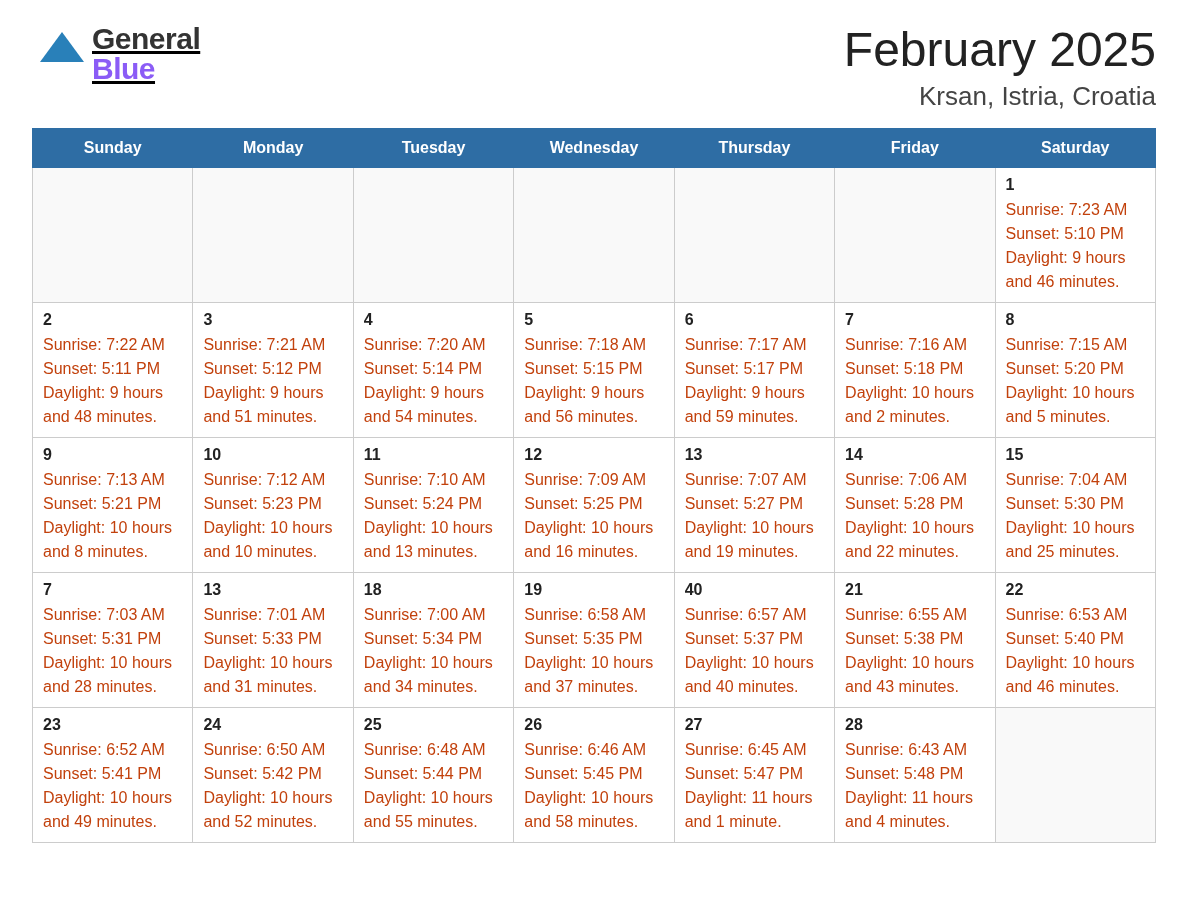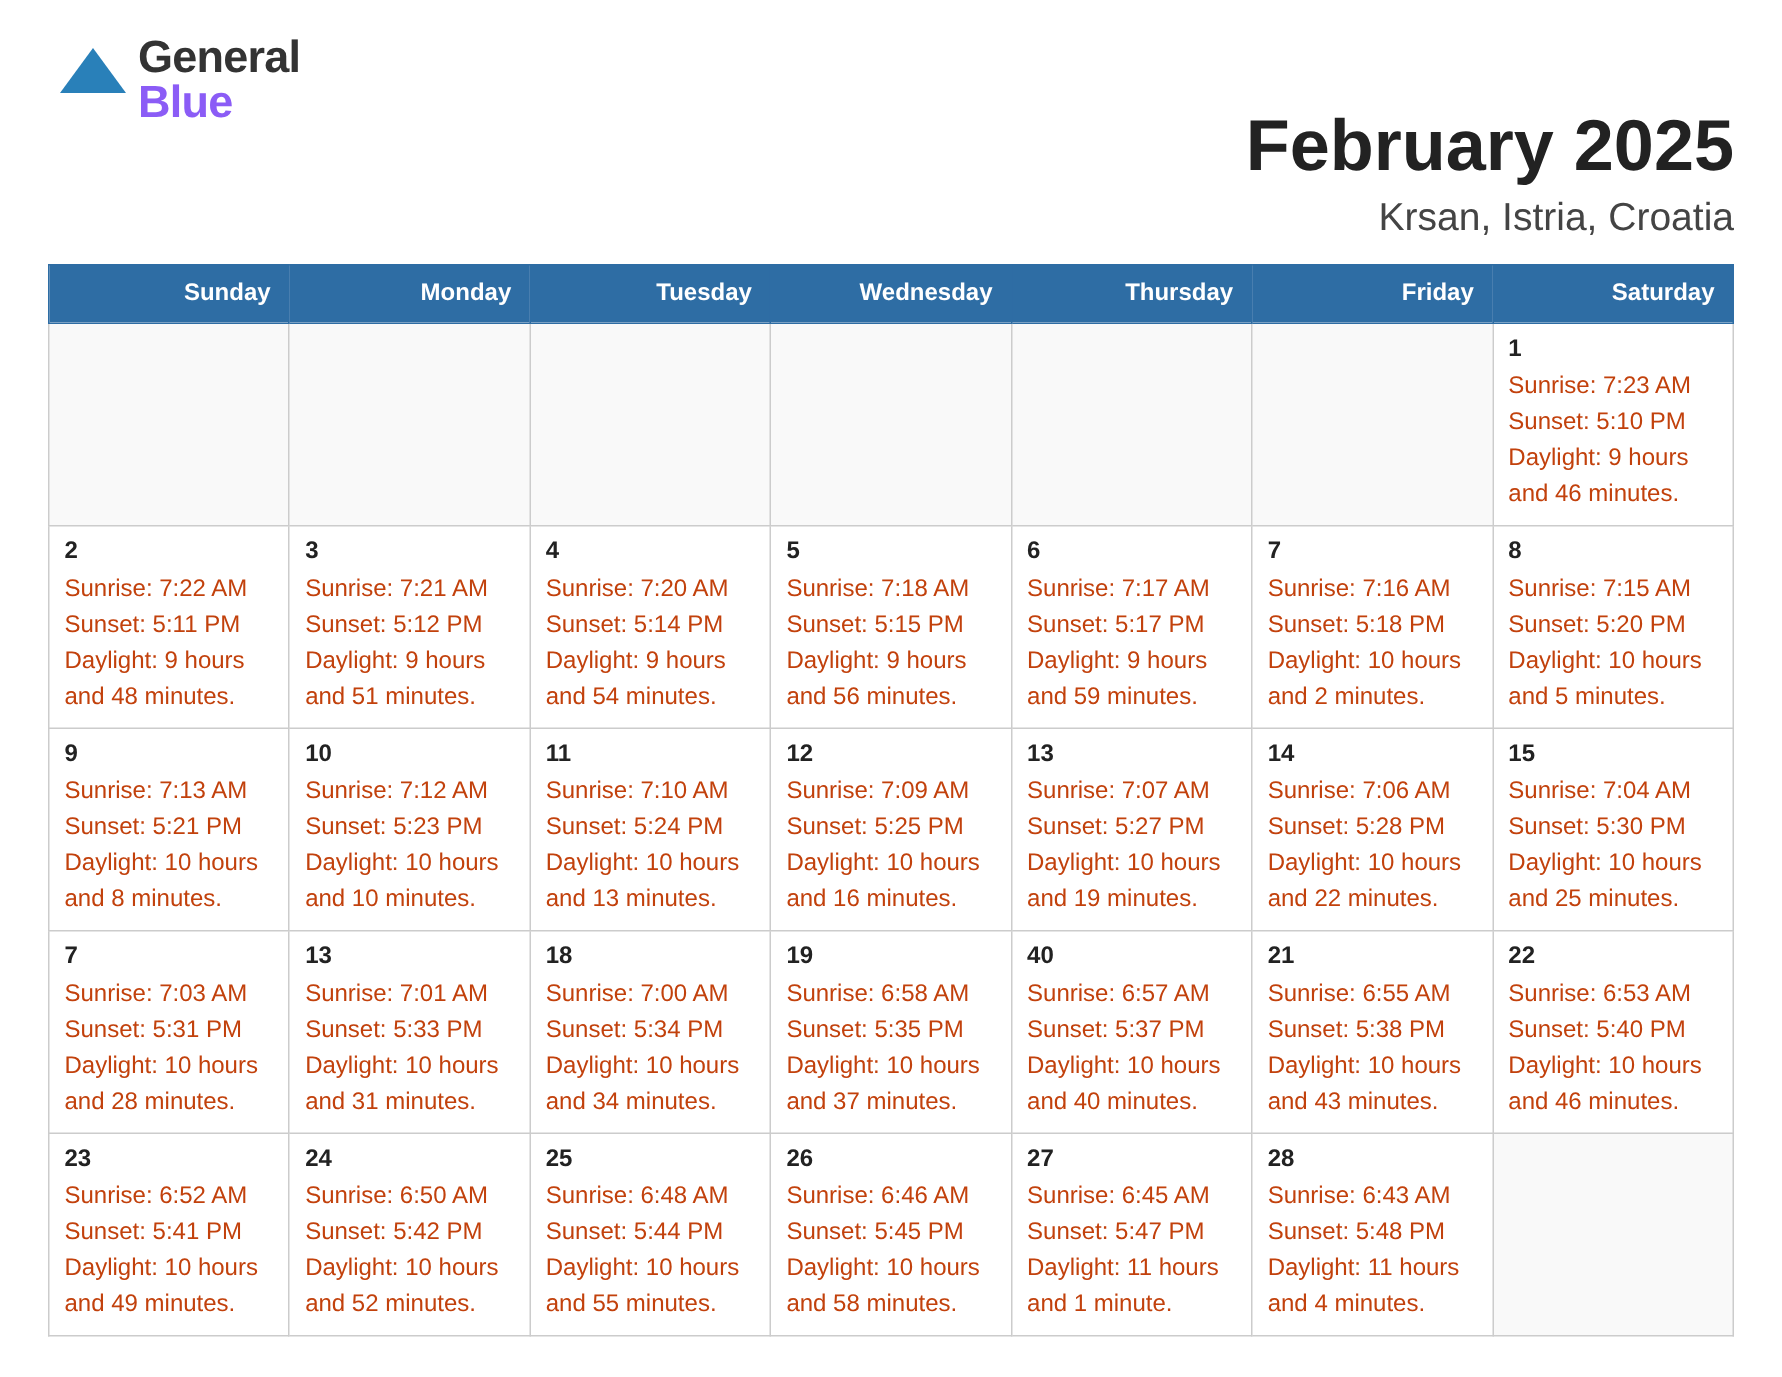--- a/index.html
+++ b/index.html
@@ -14,42 +14,41 @@
       display: flex;
       justify-content: space-between;
       align-items: flex-start;
       margin-bottom: 16px;
     }
     .title-block {
       text-align: right;
     }
     .title-main {
       font-size: 48px;
-      font-weight: bold;
+      font-weight: normal;
       color: #222;
       line-height: 1.1;
-      margin-top: 48px;
     }
     .title-sub {
       font-size: 26px;
       color: #444;
       margin-top: 4px;
     }
     .calendar {
       width: 100%;
       border-collapse: collapse;
       border: 1px solid #bbb;
     }
     .calendar th {
       background-color: #2e6da4;
       color: #fff;
       font-size: 16px;
       font-weight: bold;
       padding: 10px 12px;
-      text-align: right;
+      text-align: center;
       border: 1px solid #2e6da4;
     }
     .calendar td {
       vertical-align: top;
       padding: 8px 10px;
       border: 1px solid #ccc;
       width: calc(100% / 7);
       min-height: 110px;
       font-size: 12.5px;
       color: #333;
@@ -76,20 +75,21 @@
       gap: 0px;
     }
     .logo-svg {
       width: 60px;
       height: 60px;
     }
     .logo-texts {
       display: flex;
       flex-direction: column;
       line-height: 1;
+      text-decoration: underline;
     }
     .logo-top {
       font-size: 30px;
       font-weight: bold;
       color: #333;
       letter-spacing: -0.5px;
     }
     .logo-bottom {
       font-size: 30px;
       font-weight: bold;

